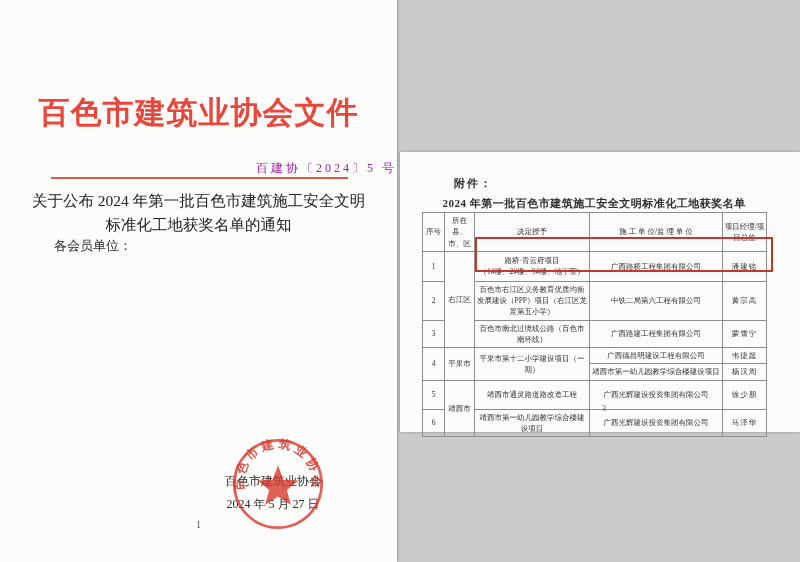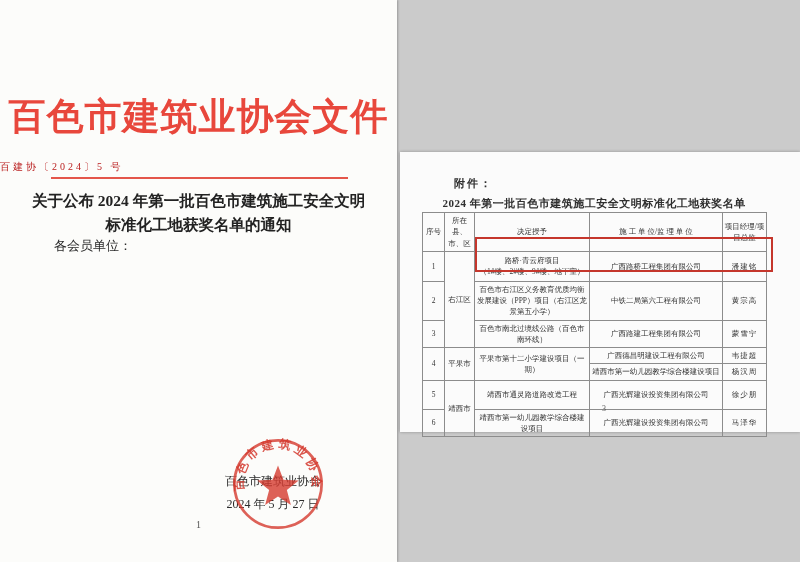--- a/index.html
+++ b/index.html
@@ -4,28 +4,28 @@
 <style>
   * { margin:0; padding:0; box-sizing:border-box; }
   html,body { width:800px; height:562px; overflow:hidden; background:#cbcbcb;
               font-family:"Liberation Serif","DejaVu Serif",serif; color:#2f2f2f; }
   .canvas { position:relative; width:800px; height:562px; }
 
   
   .page-left { position:absolute; left:0; top:0; width:397px; height:562px;
                background:#fcfcfa; box-shadow:1px 0 2px rgba(0,0,0,.25); }
   .masthead { position:absolute; top:92px; left:0; width:100%; text-align:center;
-              font-size:37px; font-weight:bold; color:#e8473c; letter-spacing:1px;
+              font-size:31px; font-weight:bold; color:#e8473c; letter-spacing:1px;
               font-family:"Liberation Serif","DejaVu Serif",serif; }
-  .doc-no   { position:absolute; top:160px; left:0; width:100%; text-align:left;
-              font-size:10px; letter-spacing:3px; color:#b91c1c; }
+  .doc-no   { position:absolute; top:160px; left:0; width:100%; text-align:right;
+              font-size:12px; letter-spacing:3px; color:#a21caf; }
   .red-rule { position:absolute; top:177px; left:51px; width:297px; height:2px;
               background:#e4564a; }
   .notice-title { position:absolute; top:189px; left:0; width:100%; text-align:center;
-              font-size:15.5px; font-weight:bold; line-height:1.55; color:#222; }
+              font-size:15.5px; font-weight:normal; line-height:1.55; color:#222; }
   .body-block { position:absolute; top:235px; left:46px; width:308px;
               font-size:13px; line-height:1.62; text-align:justify; color:#2b2b2b;margin-left:8px; }
   .body-block p.indent { text-indent:2em; }
   .sig { position:absolute; top:470px; left:198px; width:150px; text-align:center;
          font-size:12px; line-height:1.95; color:#2b2b2b; }
   .seal { position:absolute; left:230px; top:436px; width:96px; height:96px; }
   .pageno-left { position:absolute; top:519px; left:0; width:100%; text-align:center;
          font-size:10px; color:#555; }
 
   

